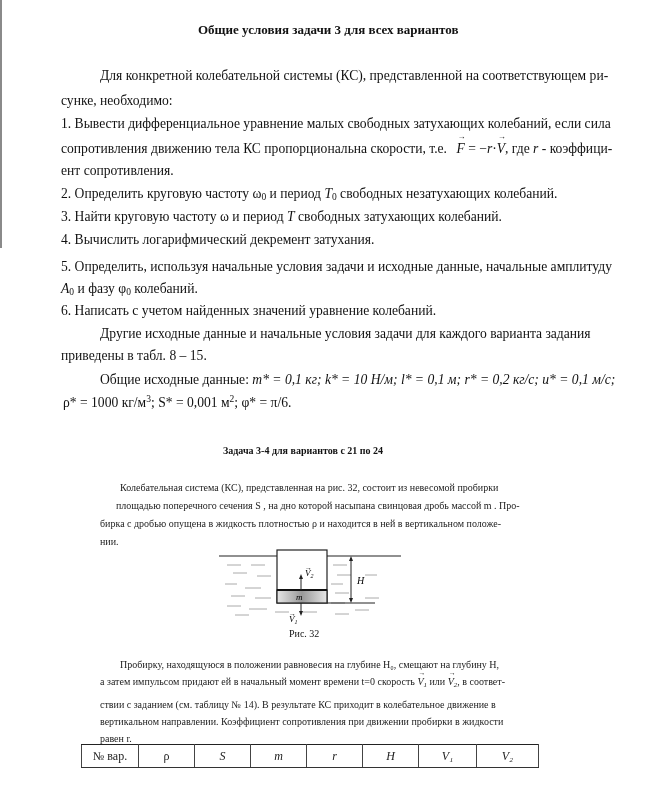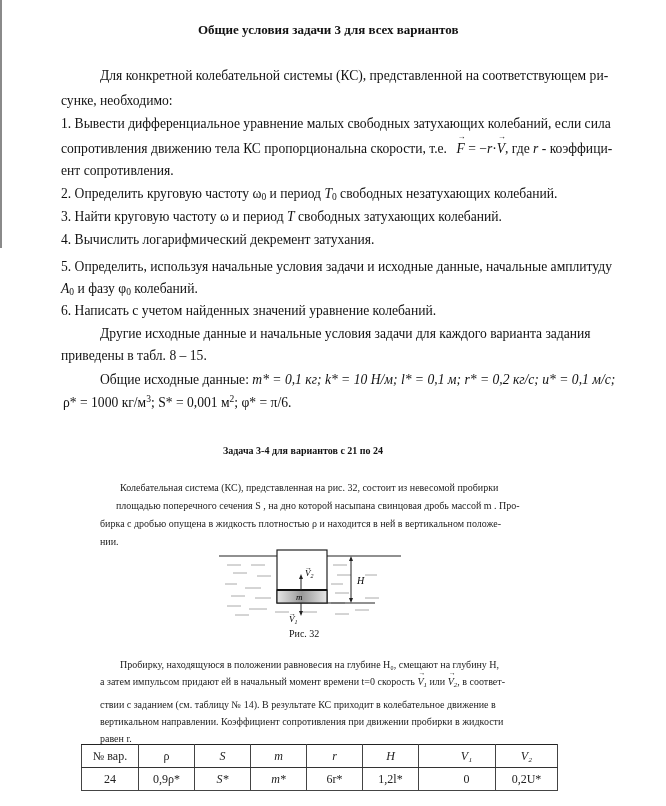--- a/index.html
+++ b/index.html
@@ -23,21 +23,21 @@
   .caption { position: absolute; left: 289px; top: 628px; font-size: 10px; }
 
   
   table.params { position: absolute; left: 81px; top: 744px; border-collapse: collapse;
                  font-size: 12px; color: #222; }
   table.params td { border: 1px solid #444; text-align: center; height: 22px; padding: 0; }
   table.params tr.head td { border-top: 1.5px solid #222; border-bottom: 1.5px solid #333; }
   table.params td.c0 { width: 56px; } table.params td.c1 { width: 55px; }
   table.params td.c2 { width: 55px; } table.params td.c3 { width: 55px; }
   table.params td.c4 { width: 55px; } table.params td.c5 { width: 55px; }
-  table.params td.c6 { width: 57px; padding-left: 19px; } table.params td.c7 { width: 61px; }
+  table.params td.c6 { width: 57px; } table.params td.c7 { width: 61px; }
 </style>
 </head>
 <body>
 
 <div class="left-rule"></div>
 
 <div class="abs h1" style="left:198px; top:22px;font-family:Liberation Serif, serif;">Общие условия задачи 3 для всех вариантов</div>
 
 <div class="abs p1" style="left:100px; top:68px;">Для конкретной колебательной системы (КС), представленной на соответствующем ри-</div>
 <div class="abs p1" style="left:61px; top:93px;">сунке, необходимо:</div>
@@ -149,24 +149,14 @@
       <tr class="head">
     <td class="c0">№ вар.</td>
     <td class="c1">ρ</td>
     <td class="c2" style="font-style:italic">S</td>
     <td class="c3" style="font-style:italic">m</td>
     <td class="c4" style="font-style:italic">r</td>
     <td class="c5" style="font-style:italic">H</td>
     <td class="c6" style="font-style:italic">V₁</td>
     <td class="c7" style="font-style:italic">V₂</td>
   </tr>
-  <tr>
-    <td class="c0">24</td>
-    <td class="c1">0,9ρ*</td>
-    <td class="c2" style="font-style:italic">S*</td>
-    <td class="c3" style="font-style:italic">m*</td>
-    <td class="c4">6r*</td>
-    <td class="c5">1,2l*</td>
-    <td class="c6">0</td>
-    <td class="c7">0,2U*</td>
-  </tr>
 </tbody>
   </table>
 
 </body></html>

